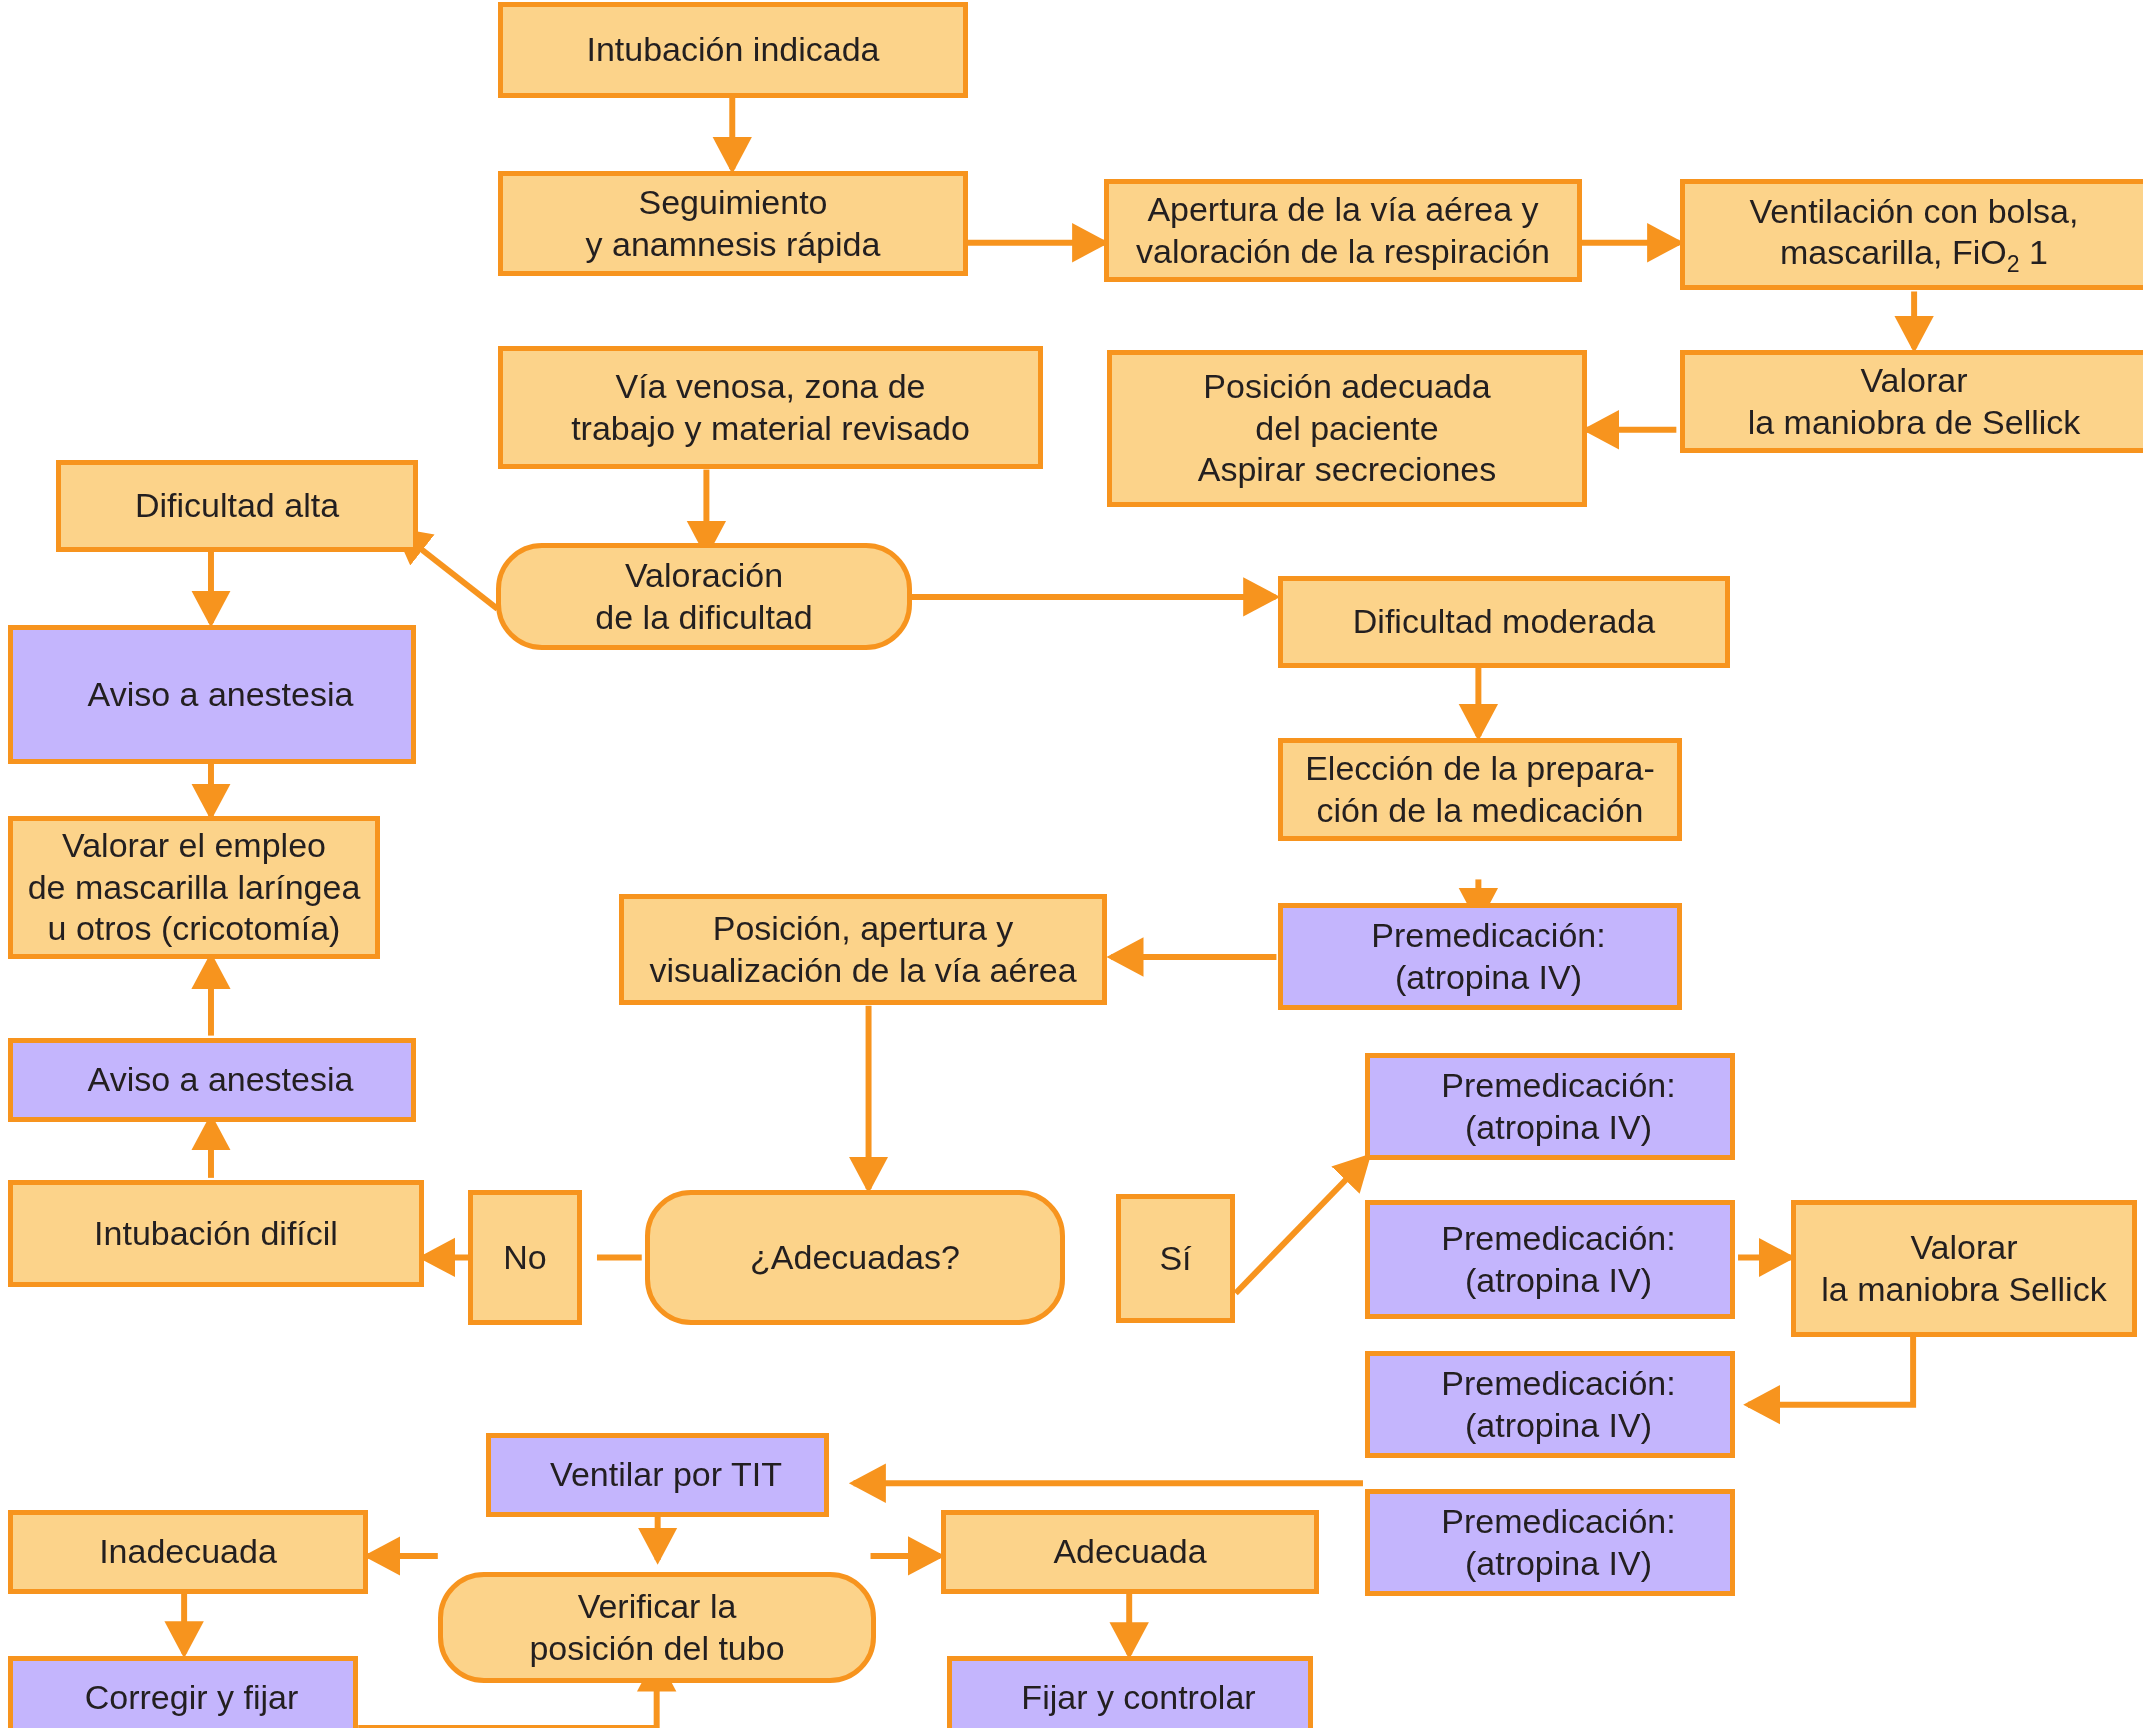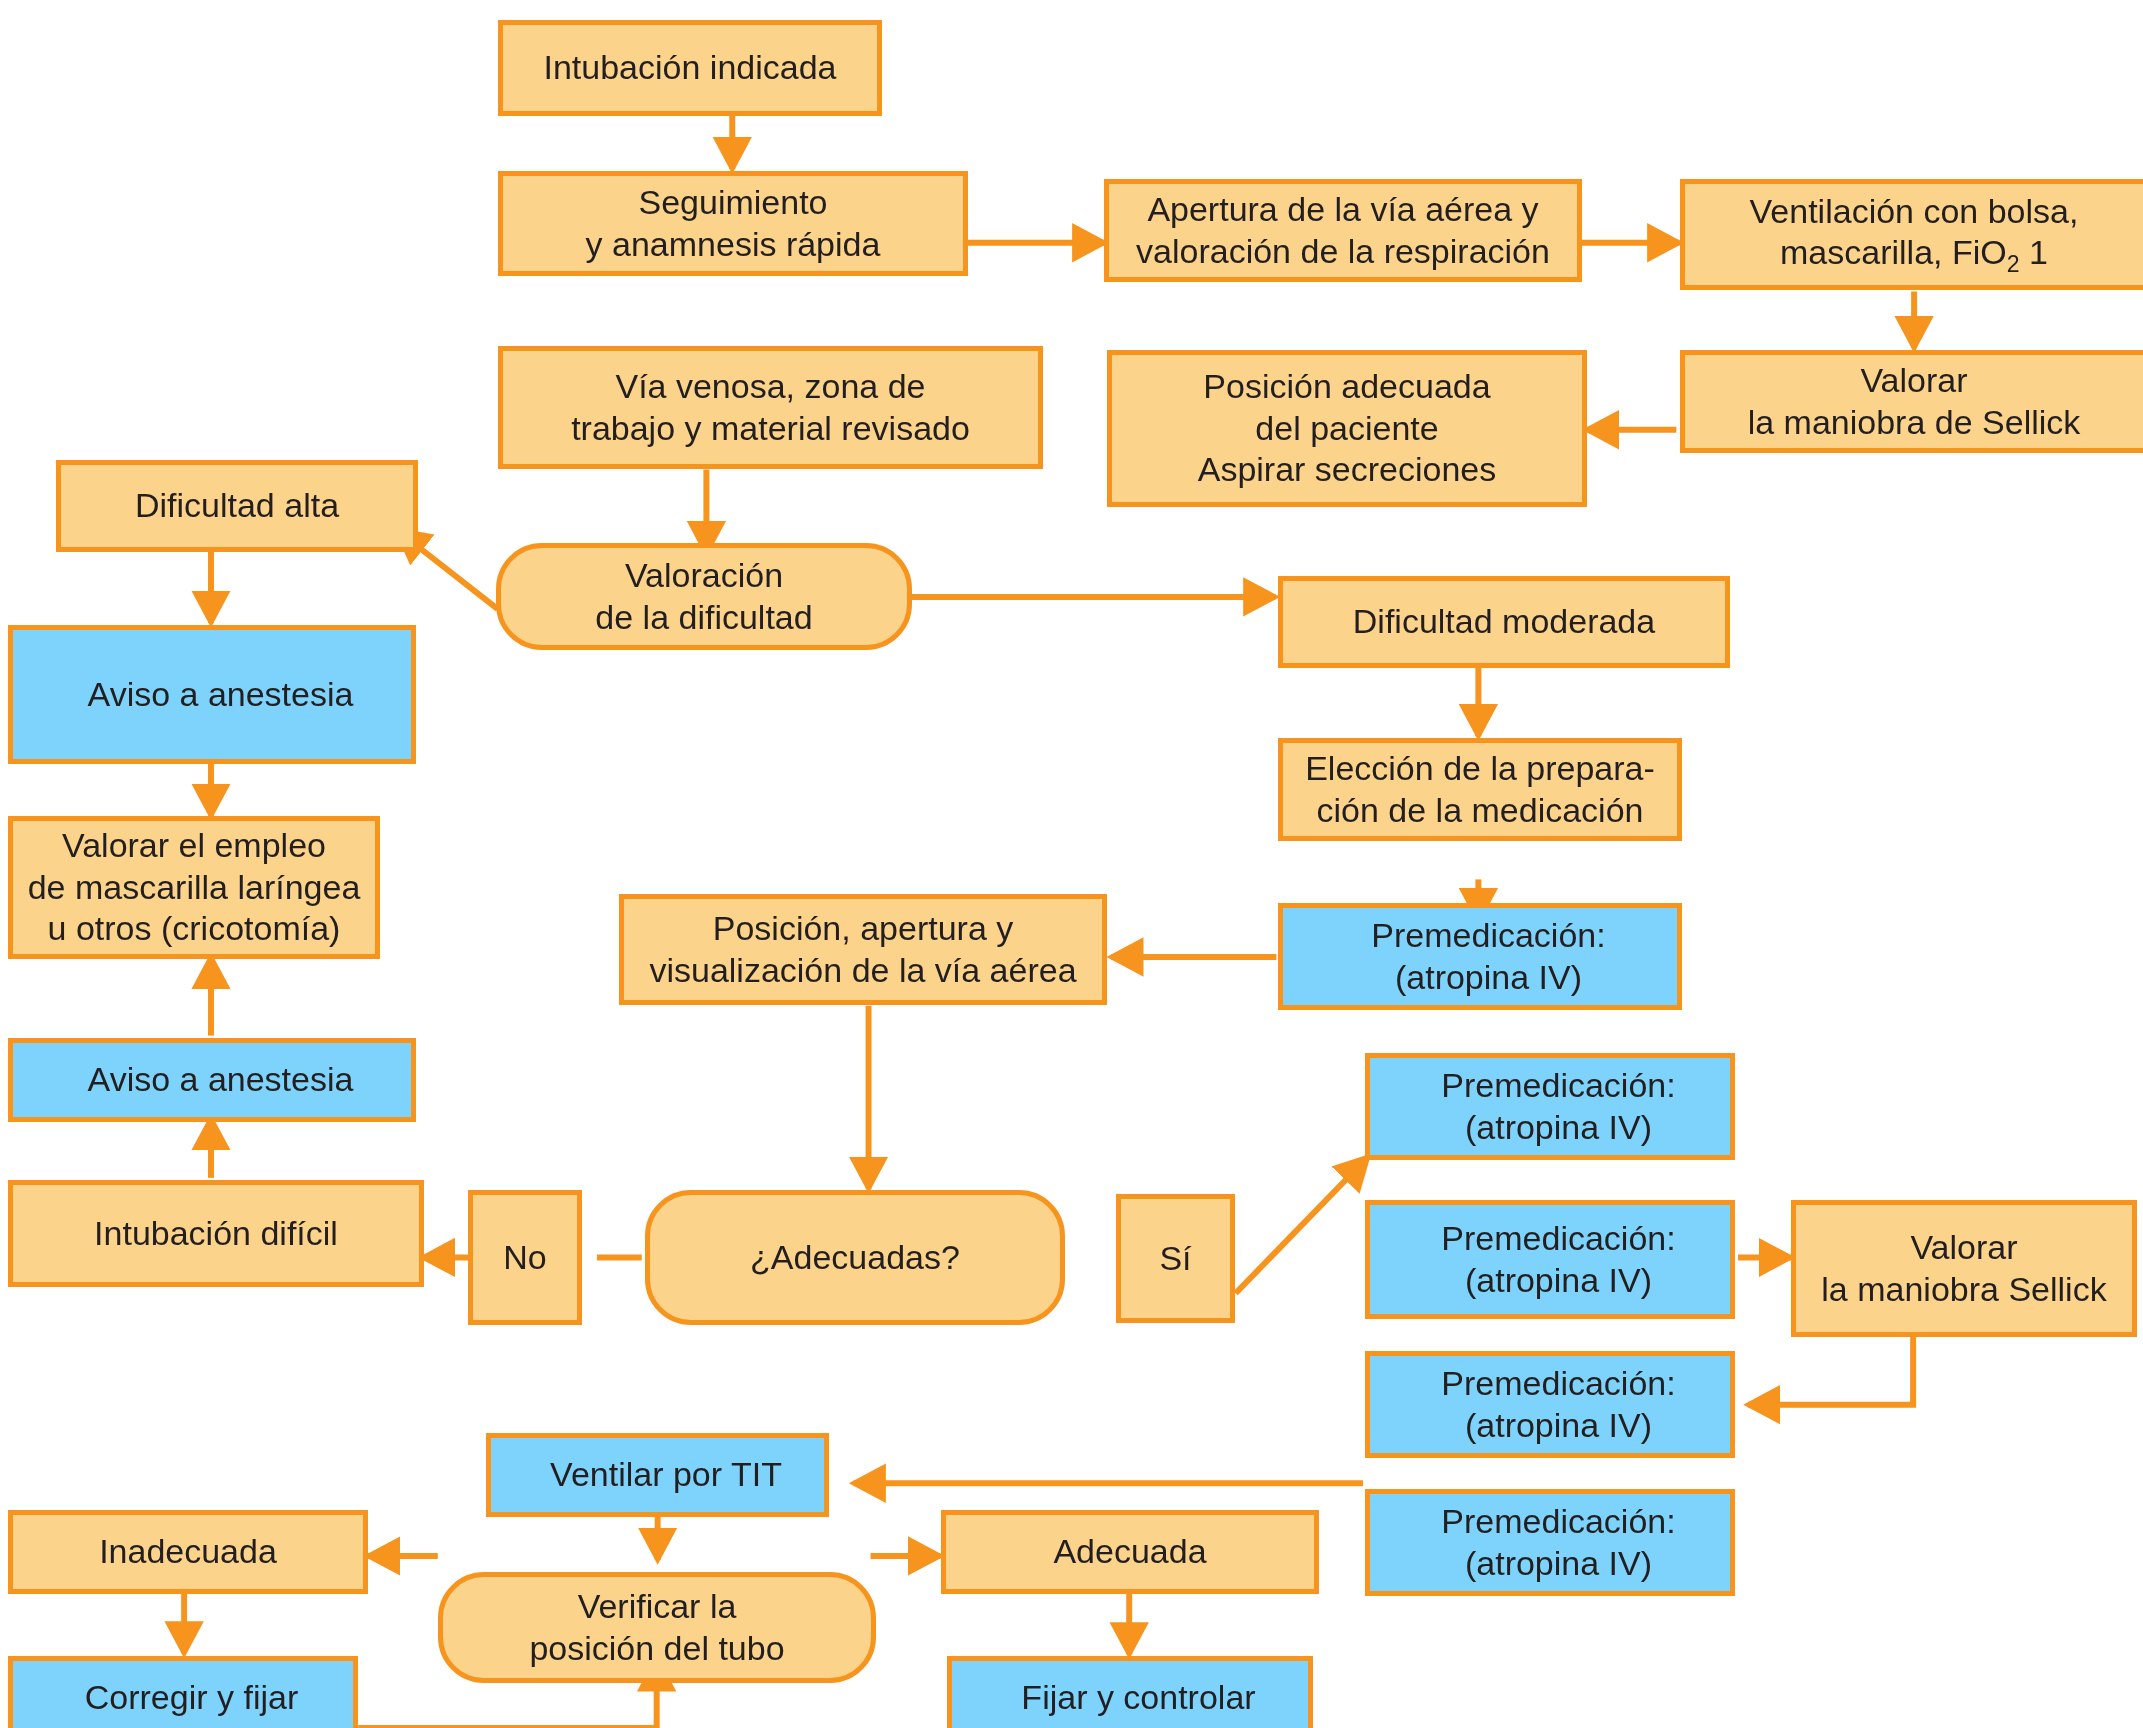--- a/index.html
+++ b/index.html
@@ -17,21 +17,21 @@
     display:flex;align-items:center;justify-content:center;
     text-align:center;
     border:5px solid #f7941e;
     color:#231f20;
     line-height:1.22;
     padding:4px 8px;
     white-space:pre-line;
     z-index:2;
   }
   .light{background:#fcd38a;}
-  .dark{background:#7dd3fc;padding-left:25px;}
+  .dark{background:#c4b5fd;padding-left:25px;}
   .round{border-radius:46px;}
   .fs34{font-size:34px;}
   sub{font-size:0.68em;vertical-align:sub;}
 </style>
 </head>
 <body>
 
 <div id="canvas">
 
   <svg id="edges" viewBox="0 0 2154 1737" xmlns="http://www.w3.org/2000/svg">
@@ -95,21 +95,21 @@
       <path d="M875,1564 L945,1564"></path>
 
       <path d="M185,1600 L185,1662"></path>
 
       <path d="M360,1737 L660,1737 L660,1668"></path>
 
       <path d="M1135,1600 L1135,1663"></path>
     </g>
   </svg>
 
-  <div class="node light fs34" style="left:498px;top:20px;width:384px;height:96px;">Intubación indicada</div>
+  <div class="node light fs34" style="left:498px;top:2px;width:470px;height:96px;">Intubación indicada</div>
 
   <div class="node light fs34" style="left:498px;top:171px;width:470px;height:105px;">Seguimiento
 y anamnesis rápida</div>
 
   <div class="node light fs34" style="left:1104px;top:179px;width:478px;height:103px;">Apertura de la vía aérea y
 valoración de la respiración</div>
 
   <div class="node light fs34" style="left:1680px;top:179px;width:468px;height:111px;">
     <span><span>Ventilación con bolsa,
 mascarilla, FiO</span><sub>2</sub><span> 1</span></span>

